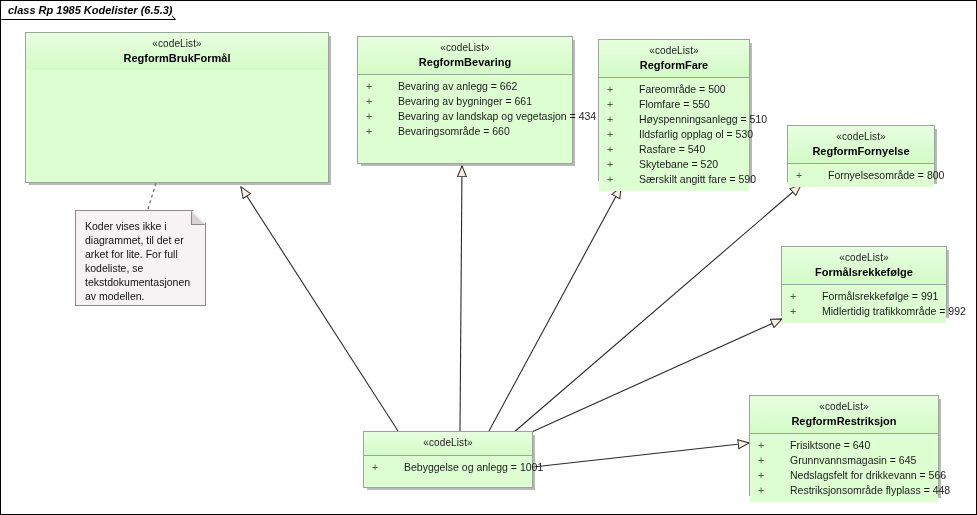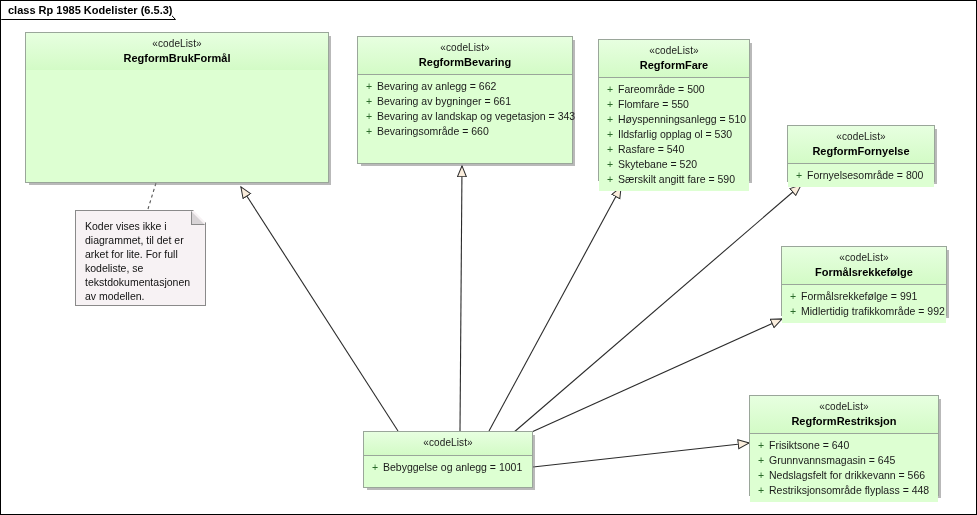--- a/index.html
+++ b/index.html
@@ -28,20 +28,21 @@
     height: 18px;
     padding: 0 0 0 7px;
     display: flex;
     align-items: center;
     font-size: 11px;
     font-weight: bold;
     color: #000000;
     background: #ffffff;
     box-sizing: border-box;
     z-index: 6;
+    font-style: italic;
   }
   .title-tab-shape {
     position: absolute;
     left: 0px;
     top: 0px;
     z-index: 5;
   }
   
   #connectors {
     position: absolute;
@@ -93,21 +94,21 @@
     color: #1a1a1a;
     line-height: 15px;
     white-space: nowrap;
   }
   .attr-vis {
     width: 16px;
     flex: 0 0 16px;
     text-align: center;
     color: #2a6a2a;
   }
-  .attr-text { flex: 1 1 auto; }
+  .attr-text { flex: 1 1 auto; margin-left: 21px; }
   .empty-body { background: #ddffd2; }
   
   .uml-note {
     position: absolute;
     box-sizing: border-box;
     background: #f7f2f4;
     border: 1px solid #8a8a8a;
     box-shadow: 3px 3px 0 -1px rgba(128,128,128,0.45);
     z-index: 3;
     font-size: 10.5px;
@@ -177,21 +178,21 @@
       <div class="attr-row">
         <span class="attr-vis">+</span>
         <span class="attr-text">Bevaring av anlegg = 662</span>
       </div>
       <div class="attr-row">
         <span class="attr-vis">+</span>
         <span class="attr-text">Bevaring av bygninger = 661</span>
       </div>
       <div class="attr-row">
         <span class="attr-vis">+</span>
-        <span class="attr-text">Bevaring av landskap og vegetasjon = 343</span>
+        <span class="attr-text">Bevaring av landskap og vegetasjon = 434</span>
       </div>
       <div class="attr-row">
         <span class="attr-vis">+</span>
         <span class="attr-text">Bevaringsområde = 660</span>
       </div>
     </div>
   </div>
 
   <div class="uml-class" style="left:597px; top:38px; width:152px; height:142px;">
     <div class="uml-header">

